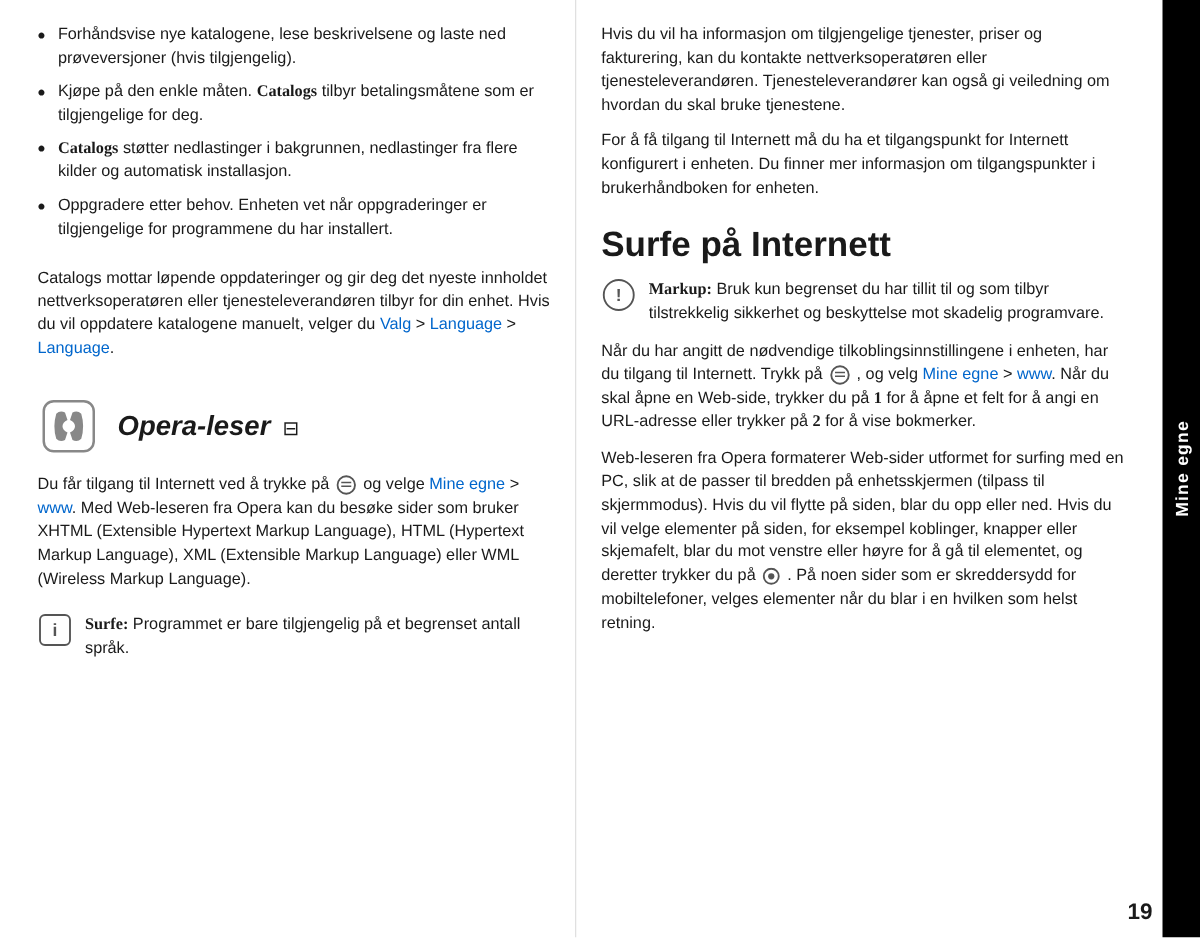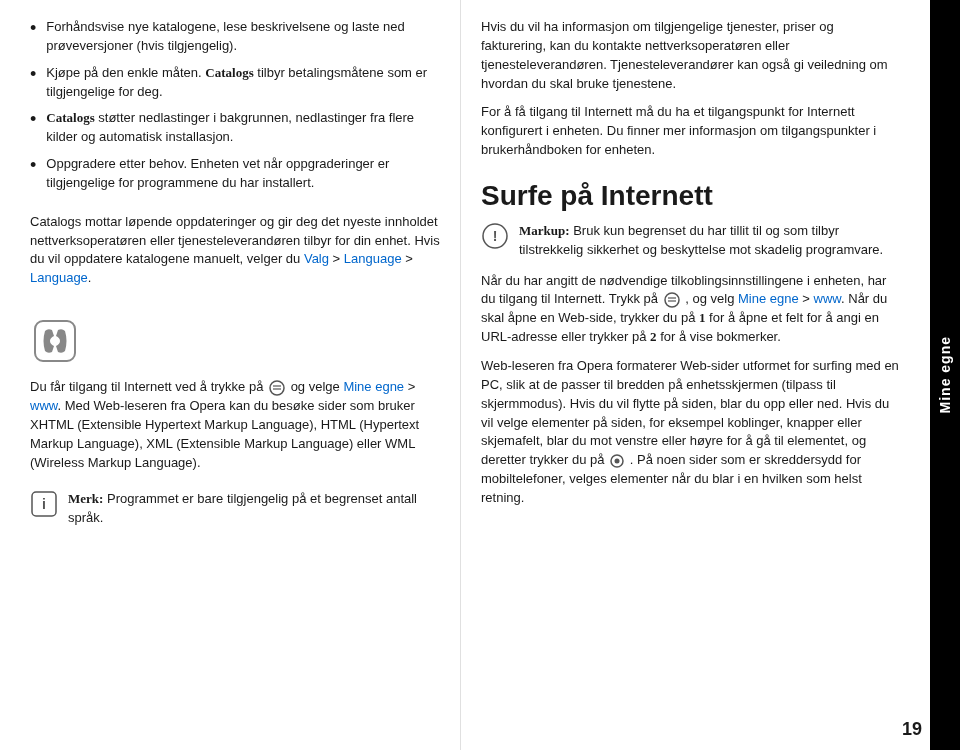--- a/index.html
+++ b/index.html
@@ -215,41 +215,45 @@
 
     <div class="opera-header">
       <div class="opera-icon">
         <svg viewBox="0 0 50 50" width="50" height="50">
 
           <rect x="5" y="5" width="40" height="40" rx="8" ry="8" fill="none" stroke="#888" stroke-width="2"></rect>
           <path d="M15 15 Q12 25 15 35 Q18 38 22 36 L24 30 Q20 28 20 25 Q20 22 24 20 L22 14 Q18 12 15 15Z" fill="#888"></path>
           <path d="M35 15 Q38 25 35 35 Q32 38 28 36 L26 30 Q30 28 30 25 Q30 22 26 20 L28 14 Q32 12 35 15Z" fill="#888"></path>
         </svg>
       </div>
+      <div>
+        <span class="opera-title">Opera-leser</span>
+        <span style="font-size:16px; margin-left:6px;">⊟</span>
+      </div>
     </div>
 
     <p class="paragraph">
       Du får tilgang til Internett ved å trykke på
       <svg style="display:inline;vertical-align:middle;margin:0 2px;" width="16" height="16" viewBox="0 0 16 16">
         <circle cx="8" cy="8" r="7" fill="none" stroke="#555" stroke-width="1.5"></circle>
         <line x1="4" y1="6" x2="12" y2="6" stroke="#555" stroke-width="1.2"></line>
         <line x1="4" y1="9" x2="12" y2="9" stroke="#555" stroke-width="1.2"></line>
       </svg>
       og velge <span class="link-text">Mine egne</span> &gt; <span class="link-text">www</span>. Med Web-leseren fra Opera kan du besøke sider som bruker XHTML (Extensible Hypertext Markup Language), HTML (Hypertext Markup Language), XML (Extensible Markup Language) eller WML (Wireless Markup Language).
     </p>
 
     <div class="merk-block">
       <div class="merk-icon">
         <svg viewBox="0 0 28 28" width="28" height="28">
           <rect x="2" y="2" width="24" height="24" rx="4" fill="none" stroke="#555" stroke-width="1.5"></rect>
           <text x="14" y="19" text-anchor="middle" font-size="14" font-weight="bold" fill="#555">i</text>
         </svg>
       </div>
       <span class="merk-text">
-        <span class="bold-text">Merk:</span><span> Programmet er bare tilgjengelig på et begrenset antall språk.</span>
+        <span class="bold-text">Surfe:</span><span> Programmet er bare tilgjengelig på et begrenset antall språk.</span>
       </span>
     </div>
 
   </div>
 
   <div class="right-column">
 
     <p class="paragraph">Hvis du vil ha informasjon om tilgjengelige tjenester, priser og fakturering, kan du kontakte nettverksoperatøren eller tjenesteleverandøren. Tjenesteleverandører kan også gi veiledning om hvordan du skal bruke tjenestene.</p>
 
     <p class="paragraph">For å få tilgang til Internett må du ha et tilgangspunkt for Internett konfigurert i enheten. Du finner mer informasjon om tilgangspunkter i brukerhåndboken for enheten.</p>

